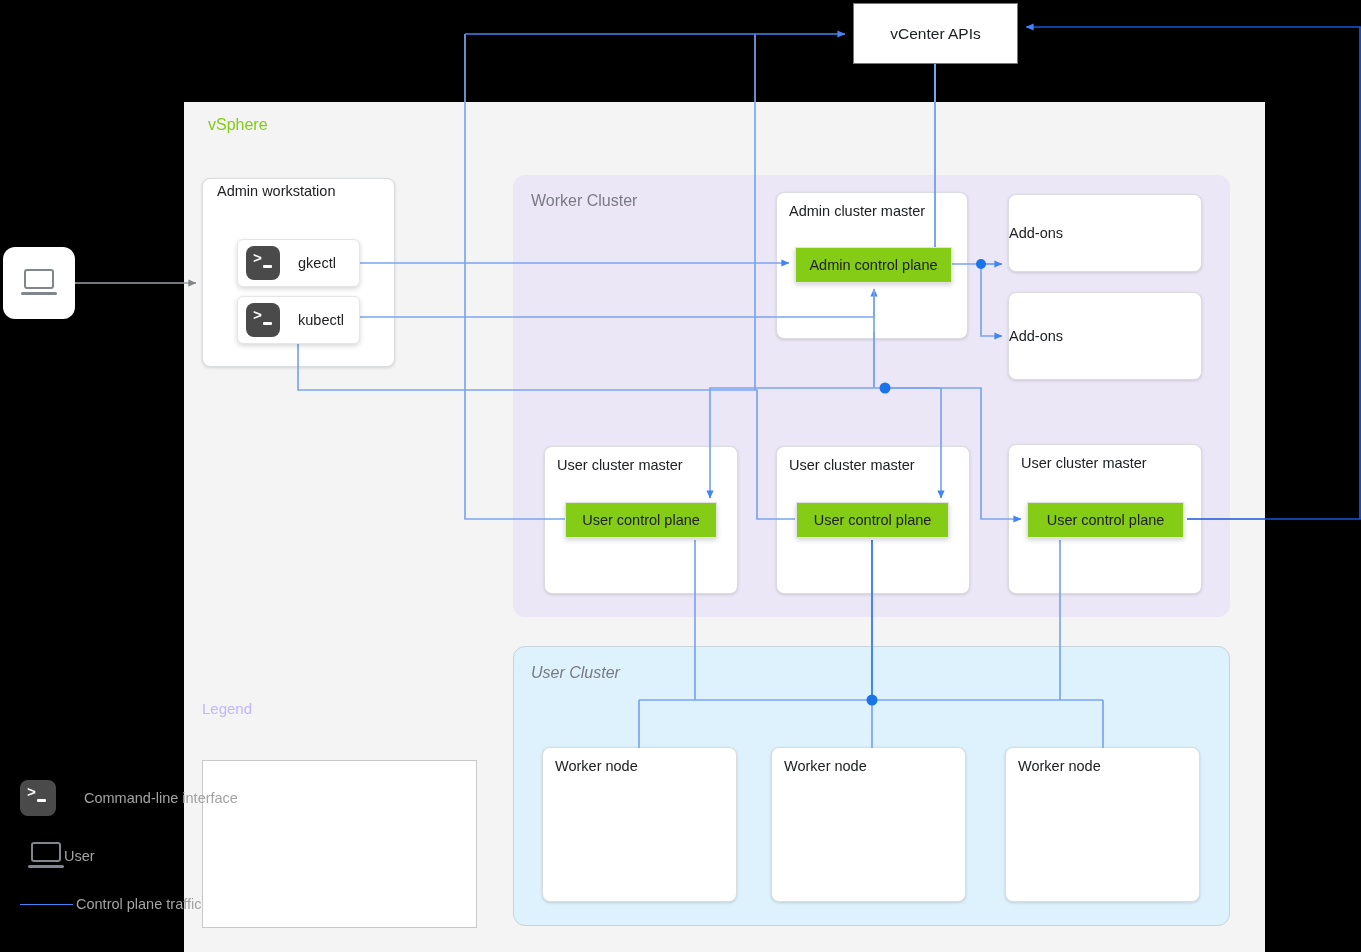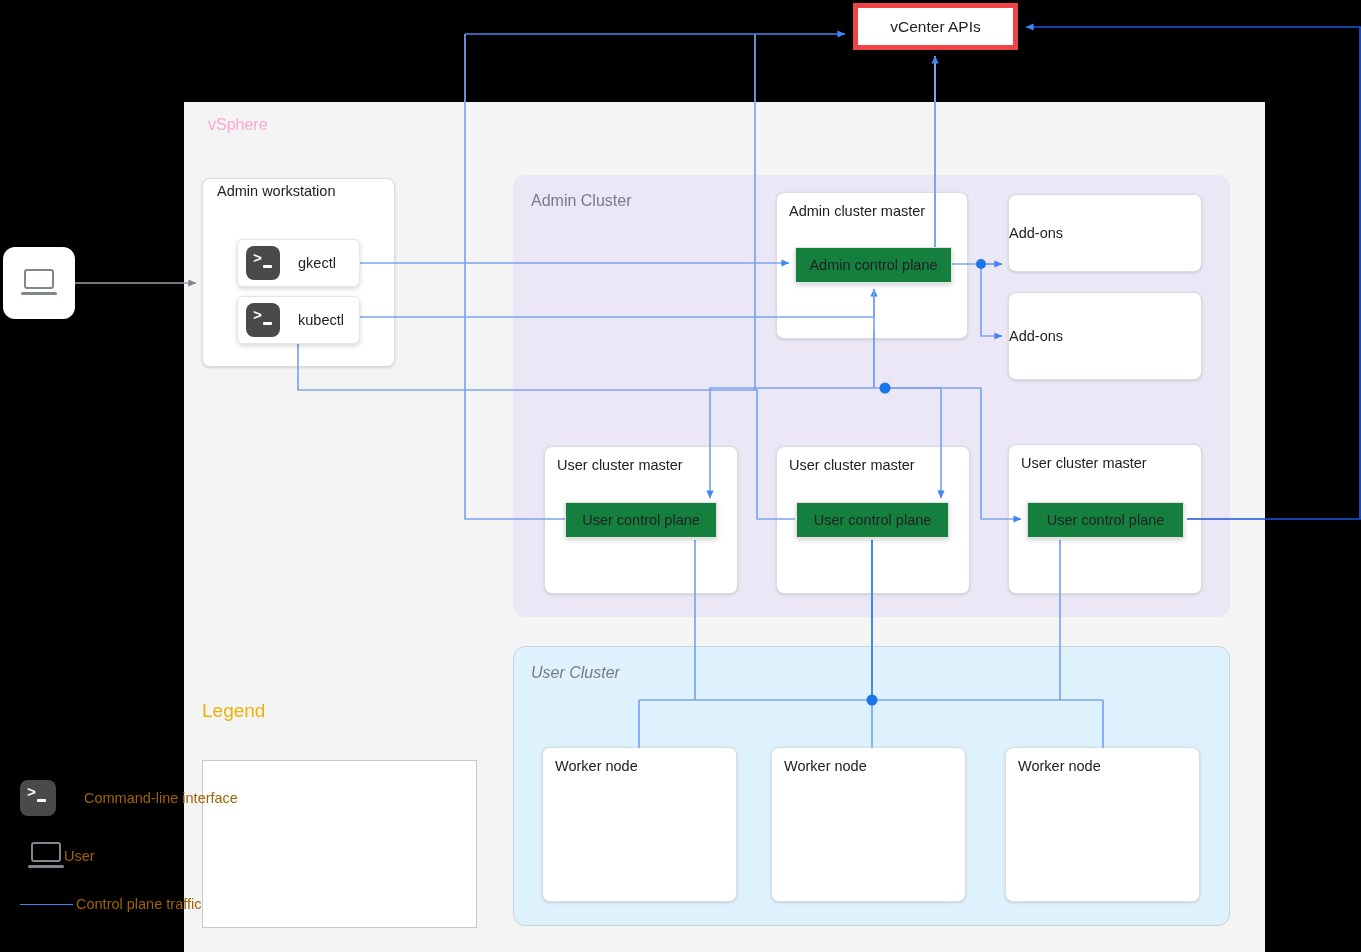--- a/index.html
+++ b/index.html
@@ -19,21 +19,21 @@
   .vsphere {
     position: absolute;
     left: 184px; top: 102px;
     width: 1081px; height: 850px;
     background: #f4f4f4;
   }
   .vsphere-label {
     position: absolute;
     left: 208px; top: 116px;
     font-size: 16px;
-    color: #f9a8d4;
+    color: #84cc16;
   }
   .admin-cluster {
     position: absolute;
     left: 513px; top: 175px;
     width: 717px; height: 442px;
     background: #ece7f6;
     border-radius: 12px;
   }
   .admin-cluster-label {
     position: absolute;
@@ -74,21 +74,21 @@
     white-space: nowrap;
   }
   .node.center > .node-title {
     left: 0; right: 0; top: 50%;
     transform: translateY(-50%);
     text-align: left;
   }
   
   .plane {
     position: absolute;
-    background: #15803d;
+    background: #84cc16;
     border: 1px solid #e3e3e3;
     box-sizing: border-box;
     box-shadow: 0 2px 5px rgba(0,0,0,0.18);
     display: flex;
     align-items: center;
     justify-content: center;
     font-size: 14.5px;
     color: #202124;
     white-space: nowrap;
     z-index: 6;
@@ -163,80 +163,80 @@
     position: absolute;
     left: 0; top: 23px;
     width: 36px; height: 3px;
     background: #80868b;
     border-radius: 2px;
   }
   
   .legend-title {
     position: absolute;
     left: 202px; top: 700px;
-    font-size: 19px;
-    color: #eab308;
+    font-size: 15px;
+    color: #c4b5fd;
   }
   .legend-box {
     position: absolute;
     left: 202px; top: 760px;
     width: 275px; height: 168px;
     background: #ffffff;
     border: 1px solid #c9c9c9;
     box-sizing: border-box;
   }
   .legend-row {
     position: absolute;
     display: flex;
     align-items: center;
     left: 20px;
   }
   .legend-text {
     font-size: 14.5px;
-    color: #a16207;
+    color: #a3a3a3;
     white-space: nowrap;
   }
   .legend-line-swatch {
     width: 53px; height: 0;
     border-top: 1.6px solid #4285f4;
   }
   
   #wires {
     position: absolute;
     left: 0; top: 0;
     width: 1361px; height: 952px;
     pointer-events: none;
     z-index: 4;
   }
   
   .vcenter {
     position: absolute;
     left: 853px; top: 3px;
-    width: 165px; height: 47px;
-    background: #ffffff;
-    border: 5px solid #ef4444;
+    width: 165px; height: 61px;
+    background: #ffffff;
+    border: 1px solid #ef4444;
     box-sizing: border-box;
     display: flex;
     align-items: center;
     justify-content: center;
     font-size: 15.5px;
     color: #202124;
     z-index: 9;
   }
 </style>
 </head>
 <body>
 
 <div id="canvas">
 
   <div class="vsphere"></div>
   <div class="vsphere-label">vSphere</div>
 
   <div class="admin-cluster"></div>
-  <div class="admin-cluster-label">Admin Cluster</div>
+  <div class="admin-cluster-label">Worker Cluster</div>
 
   <div class="user-cluster"></div>
   <div class="user-cluster-label">User Cluster</div>
 
   <svg id="wires" viewBox="0 0 1361 952">
     <defs>
       <marker id="arrowBlue" markerWidth="9" markerHeight="9" refX="7.6" refY="3.6" orient="auto" markerUnits="userSpaceOnUse">
         <path d="M0,0 L8,3.6 L0,7.2 z" fill="#4285f4"></path>
       </marker>
       <marker id="arrowGray" markerWidth="9" markerHeight="9" refX="7.6" refY="3.6" orient="auto" markerUnits="userSpaceOnUse">

